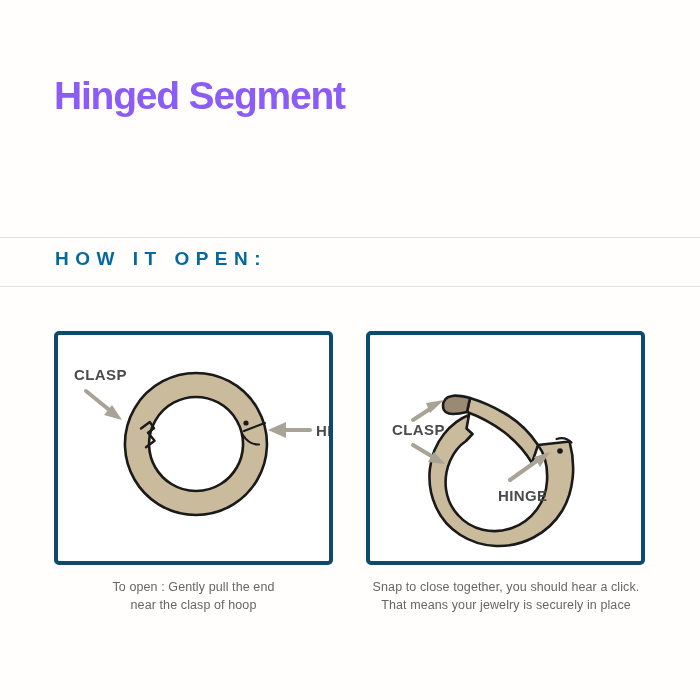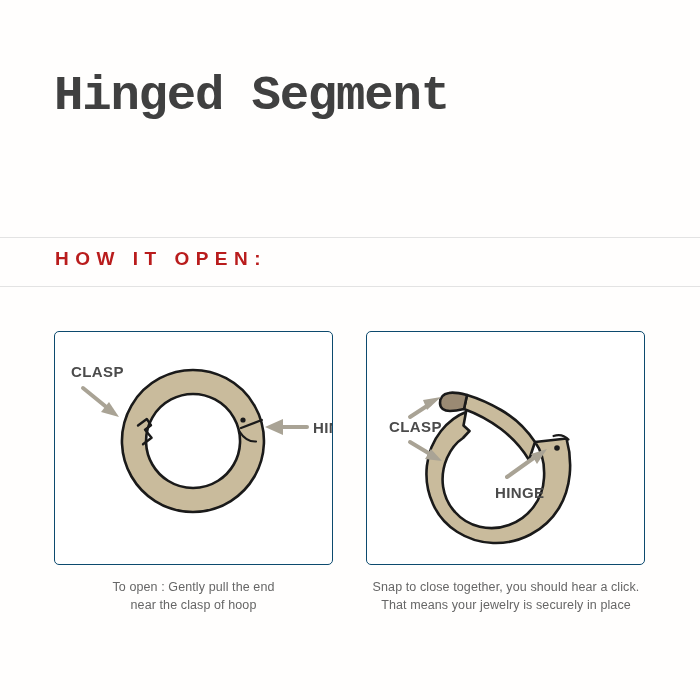--- a/index.html
+++ b/index.html
@@ -22,26 +22,26 @@
   }
 
   
   .title-block {
     position: absolute;
     left: 54px;
     top: 62px;
     width: 600px;
   }
   .title-line {
-    font-family: Liberation Mono, monospace;
+    font-family: Liberation Sans, sans-serif;
     font-weight: bold;
-    font-size: 49px;
+    font-size: 39px;
     line-height: 68px;
     letter-spacing: -1.2px;
-    color: #404040;
+    color: #8b5cf6;
     white-space: nowrap;
   }
 
   
   .rule {
     position: absolute;
     left: 0;
     width: 700px;
     height: 1px;
     background: #e3e3e3;
@@ -50,29 +50,29 @@
   .rule-bottom { top: 286px; }
 
   .section-label {
     position: absolute;
     left: 55px;
     top: 248px;
     font-family: "Liberation Sans", sans-serif;
     font-size: 19px;
     font-weight: bold;
     letter-spacing: 6.5px;
-    color: #b91c1c;
+    color: #0369a1;
     white-space: nowrap;
   }
 
   
   .panel {
     position: absolute;
     box-sizing: border-box;
-    border: 1px solid #0c4a6e;
+    border: 4px solid #0c4a6e;
     border-radius: 5px;
     background: #ffffff;
     overflow: hidden;
   }
   .panel-left  { left: 54px;  top: 331px; width: 279px; height: 234px; }
   .panel-right { left: 366px; top: 331px; width: 279px; height: 234px; }
 
   .panel svg { display: block; }
 
   

